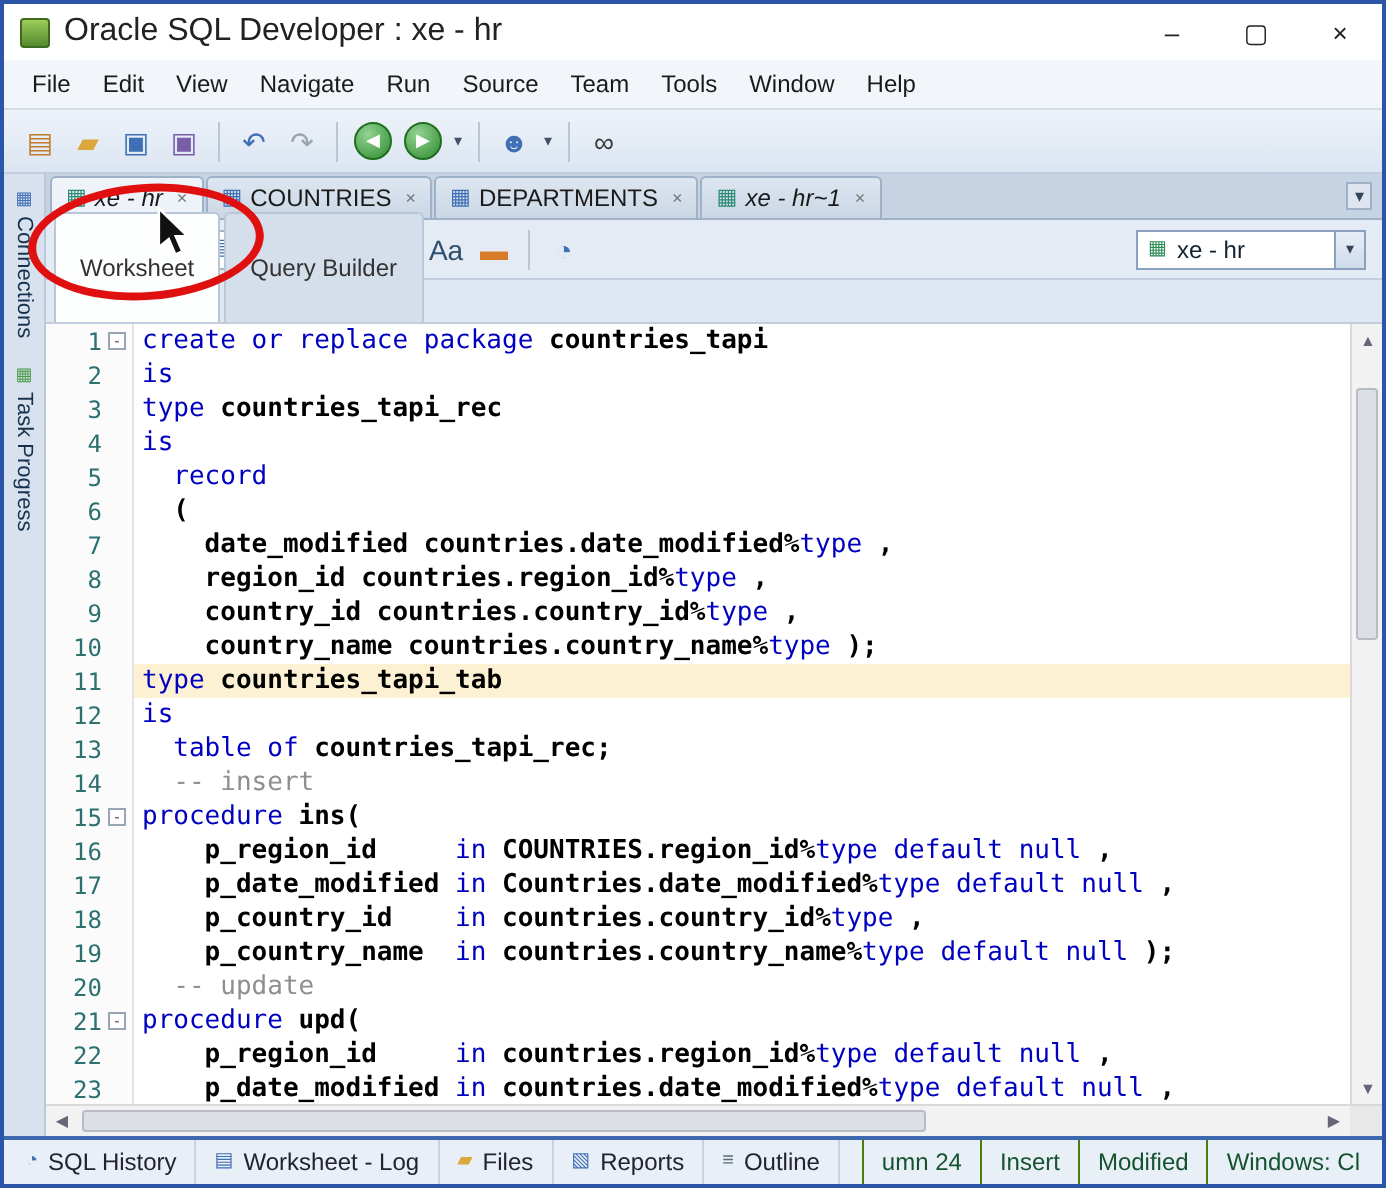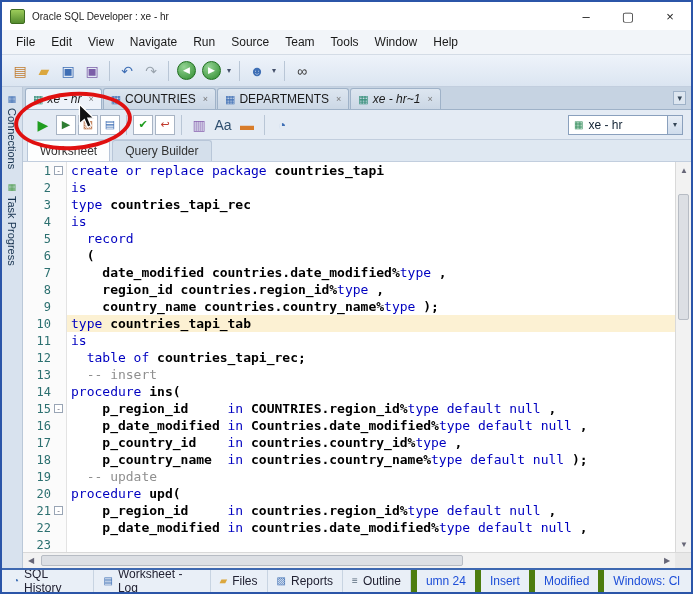--- a/index.html
+++ b/index.html
@@ -3,21 +3,21 @@
 <meta charset="utf-8">
 <style>
   *{box-sizing:border-box;margin:0;padding:0;}
   body{margin:0;font-family:"Liberation Sans",sans-serif;background:#888;}
   .window{position:relative;width:693px;height:594px;border:2px solid var(--window-border,#2b55a8);
     background:#eef2f8;display:flex;flex-direction:column;overflow:hidden;font-size:12px;color:#1a1a1a;}
   
   .titlebar{height:28px;background:#ffffff;display:flex;align-items:center;padding-left:8px;flex:0 0 auto;}
   .app-icon{width:15px;height:15px;margin-right:7px;border-radius:2px;border:1px solid #3e6b1f;
     background:linear-gradient(#9ccc5a,#558b2f);}
-  .title{font-size:10px;color:#222;}
+  .title{font-size:16px;color:#222;}
   .win-controls{margin-left:auto;display:flex;height:100%;}
   .wbtn{width:42px;display:flex;align-items:center;justify-content:center;font-size:13px;color:#222;}
   
   .menubar{height:25px;background:#f2f5f9;border-bottom:1px solid #d4dce6;display:flex;align-items:center;padding:0 6px;}
   .menu-item{padding:3px 8px;color:#1a1a1a;}
   
   .toolbar{height:32px;background:linear-gradient(#eef3fa,#dbe5f1);border-bottom:1px solid #c2cede;
     display:flex;align-items:center;padding:0 6px;flex:0 0 auto;}
   .tb-btn{width:22px;height:22px;margin:0 1px;display:flex;align-items:center;justify-content:center;}
   .tb-btn .glyph{font-size:14px;line-height:1;}
@@ -55,21 +55,21 @@
   .conn{margin-left:auto;display:flex;align-items:center;}
   .conn-box{display:flex;align-items:center;gap:5px;background:#fff;border:1px solid #8aa0bd;height:20px;
     padding:0 5px;width:100px;}
   .conn-ic{font-size:10px;line-height:1;}
   .conn-label{font-size:12px;color:#123;}
   .conn-dd{width:15px;height:20px;border:1px solid #8aa0bd;border-left:none;font-size:8px;color:#345;
     display:flex;align-items:center;justify-content:center;background:linear-gradient(#e8eef6,#cfdcec);}
   
   .subtabs{height:22px;background:#dfe8f2;border-bottom:1px solid #c2cede;display:flex;align-items:flex-end;
     padding-left:4px;flex:0 0 auto;}
-  .subtab{padding:3px 12px;font-size:12px;margin-right:2px;background:#d4dfeb;color:#333;
+  .subtab{padding:20px 12px;font-size:12px;margin-right:2px;background:#d4dfeb;color:#333;
     border:1px solid #b8c6d8;border-bottom:none;border-radius:3px 3px 0 0;}
   .subtab.active{background:#fdfefe;}
   
   .editor{flex:1;display:flex;min-height:0;background:#fff;overflow:hidden;}
   .gutter{width:44px;background:#fbfbfb;border-right:1px solid #e3e3e3;flex:0 0 auto;}
   .gl{height:17px;display:flex;align-items:center;justify-content:flex-end;}
   .num{width:26px;text-align:right;color:#2c7070;font-family:"DejaVu Sans Mono",monospace;font-size:12px;}
   .foldc{width:15px;display:flex;align-items:center;justify-content:center;}
   .foldbox{width:9px;height:9px;border:1px solid #99a5b5;background:#fff;color:#556;
     font-size:8px;line-height:7px;text-align:center;}
@@ -89,21 +89,21 @@
   .hthumb{position:absolute;left:2px;top:2px;bottom:2px;width:68%;background:#dcdfe4;border:1px solid #b7bcc4;border-radius:2px;}
   .corner{width:16px;height:16px;background:#e8e8e8;flex:0 0 auto;}
   
   .statusbar{height:24px;background:#e9eff7;border-top:2px solid #3e68b0;display:flex;align-items:center;
     padding:0 2px;overflow:hidden;flex:0 0 auto;}
   .st-left{display:flex;align-items:center;height:100%;}
   .st-item{display:flex;align-items:center;gap:5px;padding:0 9px;height:100%;border-right:1px solid #c8d4e2;}
   .st-ic{font-size:10px;line-height:1;}
   .st-label{font-size:12px;color:#223;}
   .st-right{margin-left:auto;display:flex;align-items:center;white-space:nowrap;height:100%;}
-  .st-r{padding:0 9px;color:#1d4ed8;border-left:6px solid #4d7c0f;height:100%;display:flex;align-items:center;}
+  .st-r{padding:0 9px;color:#14532d;border-left:1px solid #4d7c0f;height:100%;display:flex;align-items:center;}
   
   .ellipse{position:absolute;left:12px;top:90px;width:118px;height:58px;border:4px solid var(--annotation-red,#e01010);
     border-radius:50%;transform:rotate(-4deg);pointer-events:none;z-index:50;}
   .cursor{position:absolute;left:76px;top:101px;z-index:51;pointer-events:none;}
 </style>
 </head>
 <body>
 
 <div class="window">
 
@@ -361,20 +361,21 @@
           </div>
         <div class="code-col">
             <div class="cl"><span class="k">create or replace package</span><span class="p"> countries_tapi</span></div>
             <div class="cl"><span class="k">is</span></div>
             <div class="cl"><span class="k">type</span><span class="p"> countries_tapi_rec</span></div>
             <div class="cl"><span class="k">is</span></div>
             <div class="cl"><span class="p">  </span><span class="k">record</span></div>
             <div class="cl"><span class="p">  (</span></div>
             <div class="cl"><span class="p">    date_modified countries.date_modified%</span><span class="k">type</span><span class="p"> ,</span></div>
             <div class="cl"><span class="p">    region_id countries.region_id%</span><span class="k">type</span><span class="p"> ,</span></div>
+            <div class="cl"><span class="p">    country_id countries.country_id%</span><span class="k">type</span><span class="p"> ,</span></div>
             <div class="cl"><span class="p">    country_name countries.country_name%</span><span class="k">type</span><span class="p"> );</span></div>
             <div class="cl hl"><span class="k">type</span><span class="p"> countries_tapi_tab</span></div>
             <div class="cl"><span class="k">is</span></div>
             <div class="cl"><span class="p">  </span><span class="k">table of</span><span class="p"> countries_tapi_rec;</span></div>
             <div class="cl"><span class="c">  -- insert</span></div>
             <div class="cl"><span class="k">procedure</span><span class="p"> ins(</span></div>
             <div class="cl"><span class="p">    p_region_id     </span><span class="k">in</span><span class="p"> COUNTRIES.region_id%</span><span class="k">type</span><span class="p"> </span><span class="k">default null</span><span class="p"> ,</span></div>
             <div class="cl"><span class="p">    p_date_modified </span><span class="k">in</span><span class="p"> Countries.date_modified%</span><span class="k">type</span><span class="p"> </span><span class="k">default null</span><span class="p"> ,</span></div>
             <div class="cl"><span class="p">    p_country_id    </span><span class="k">in</span><span class="p"> countries.country_id%</span><span class="k">type</span><span class="p"> ,</span></div>
             <div class="cl"><span class="p">    p_country_name  </span><span class="k">in</span><span class="p"> countries.country_name%</span><span class="k">type</span><span class="p"> </span><span class="k">default null</span><span class="p"> );</span></div>

